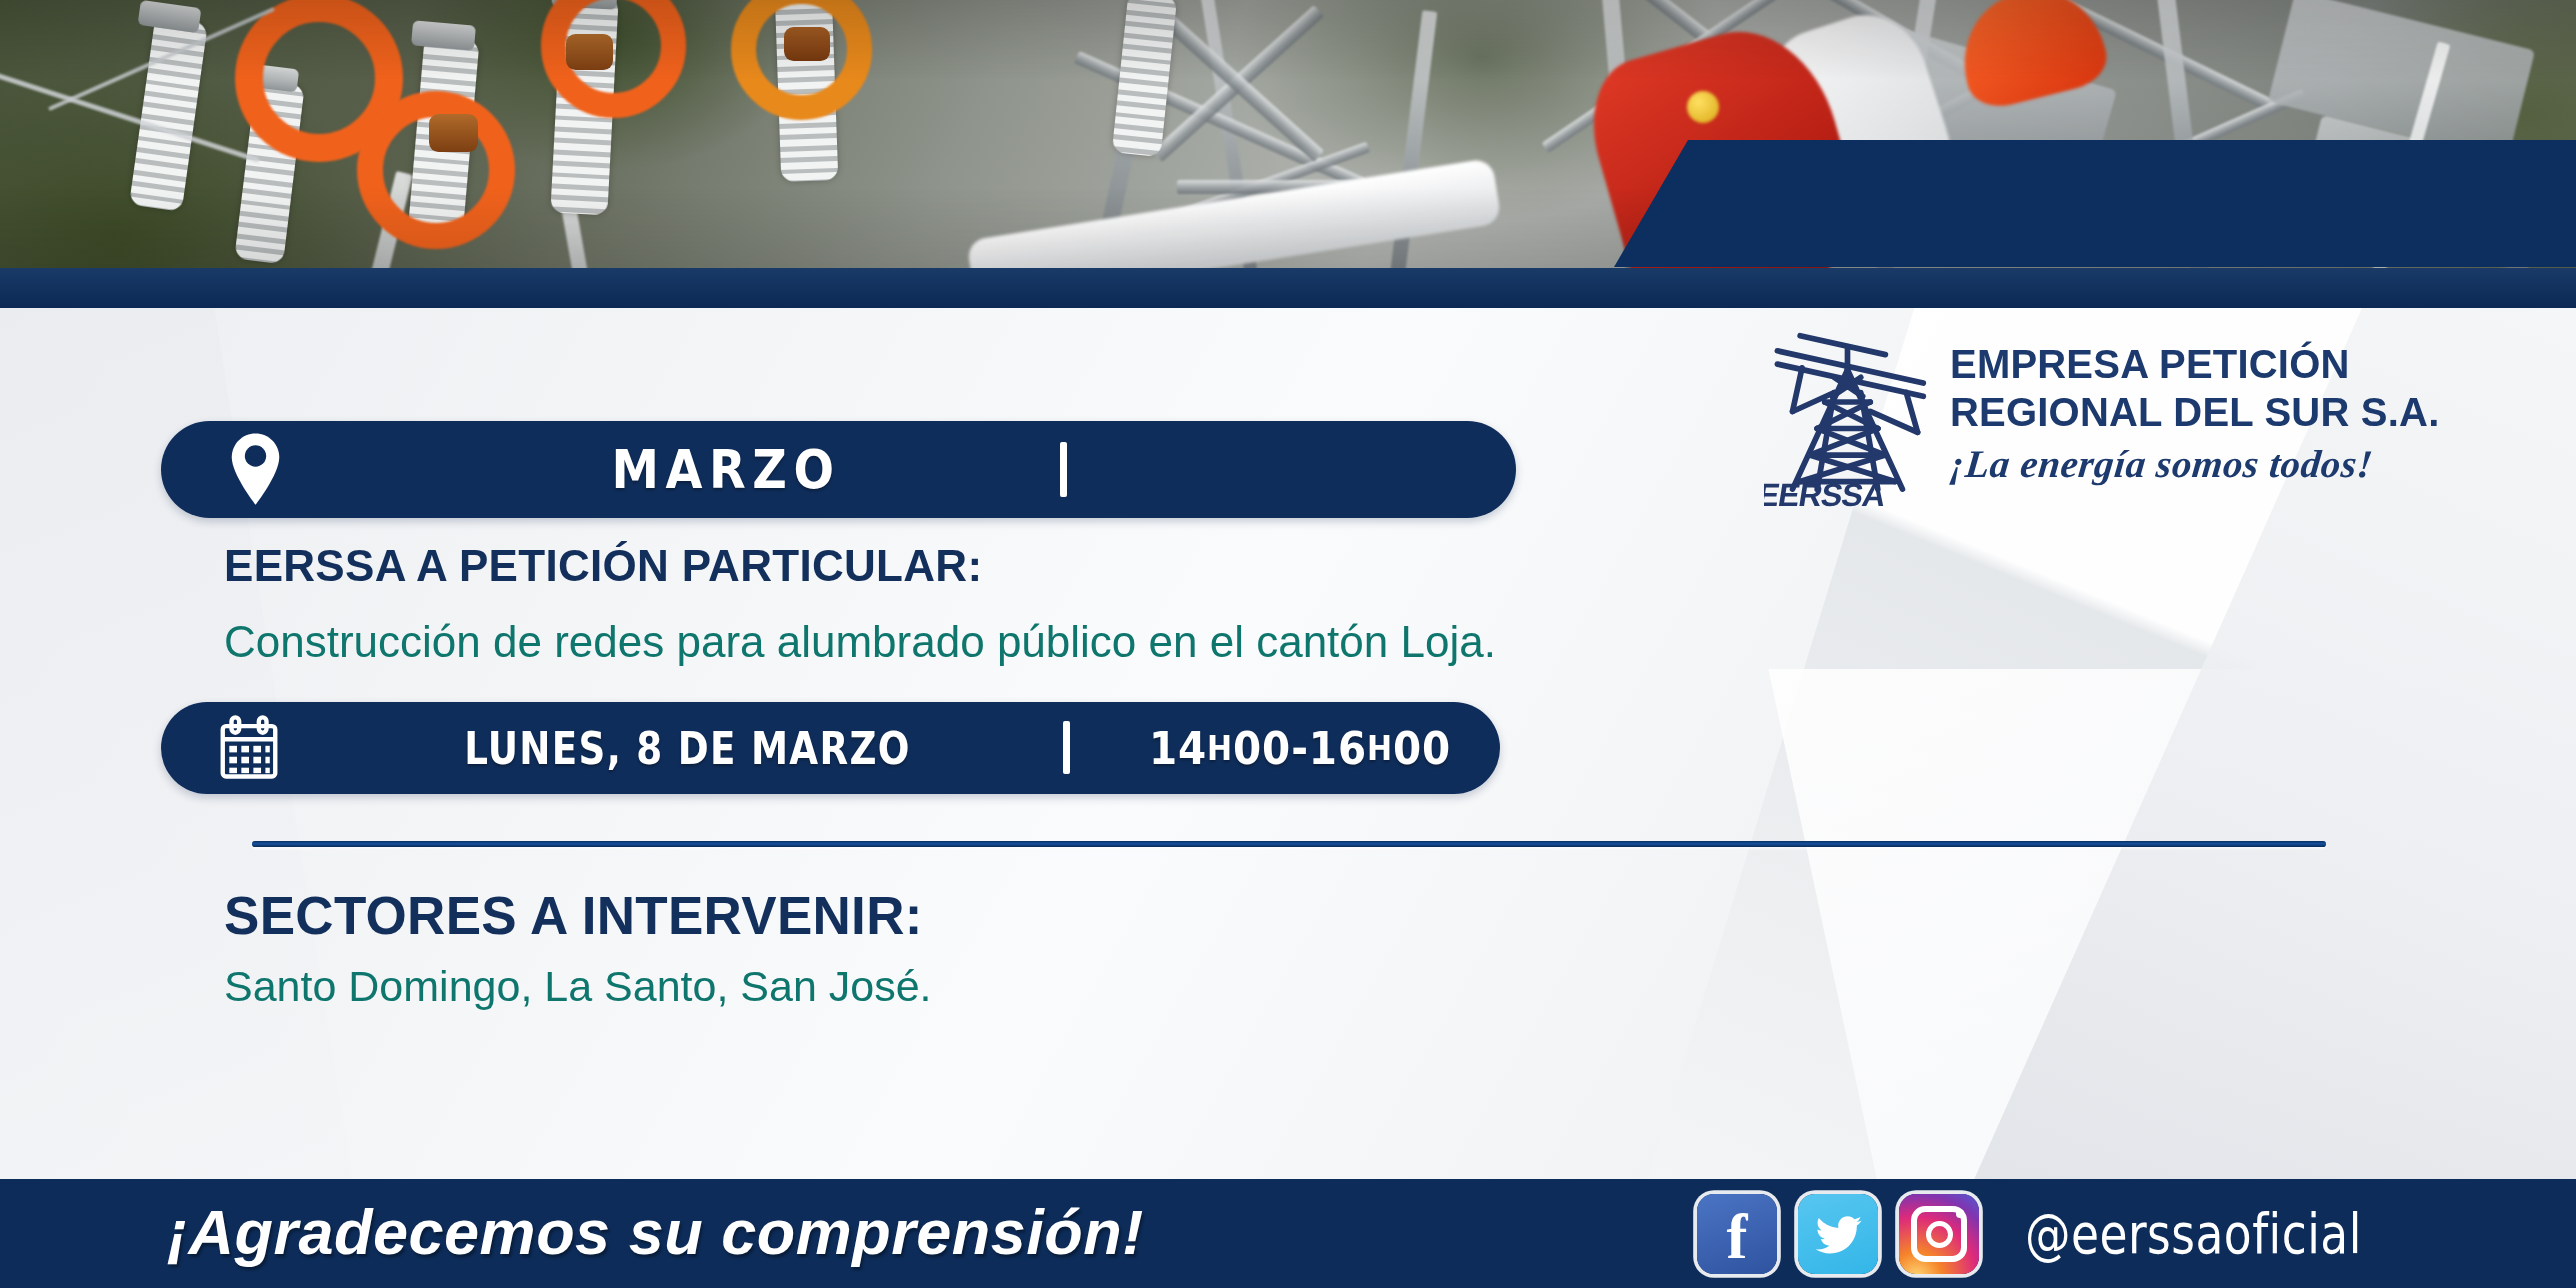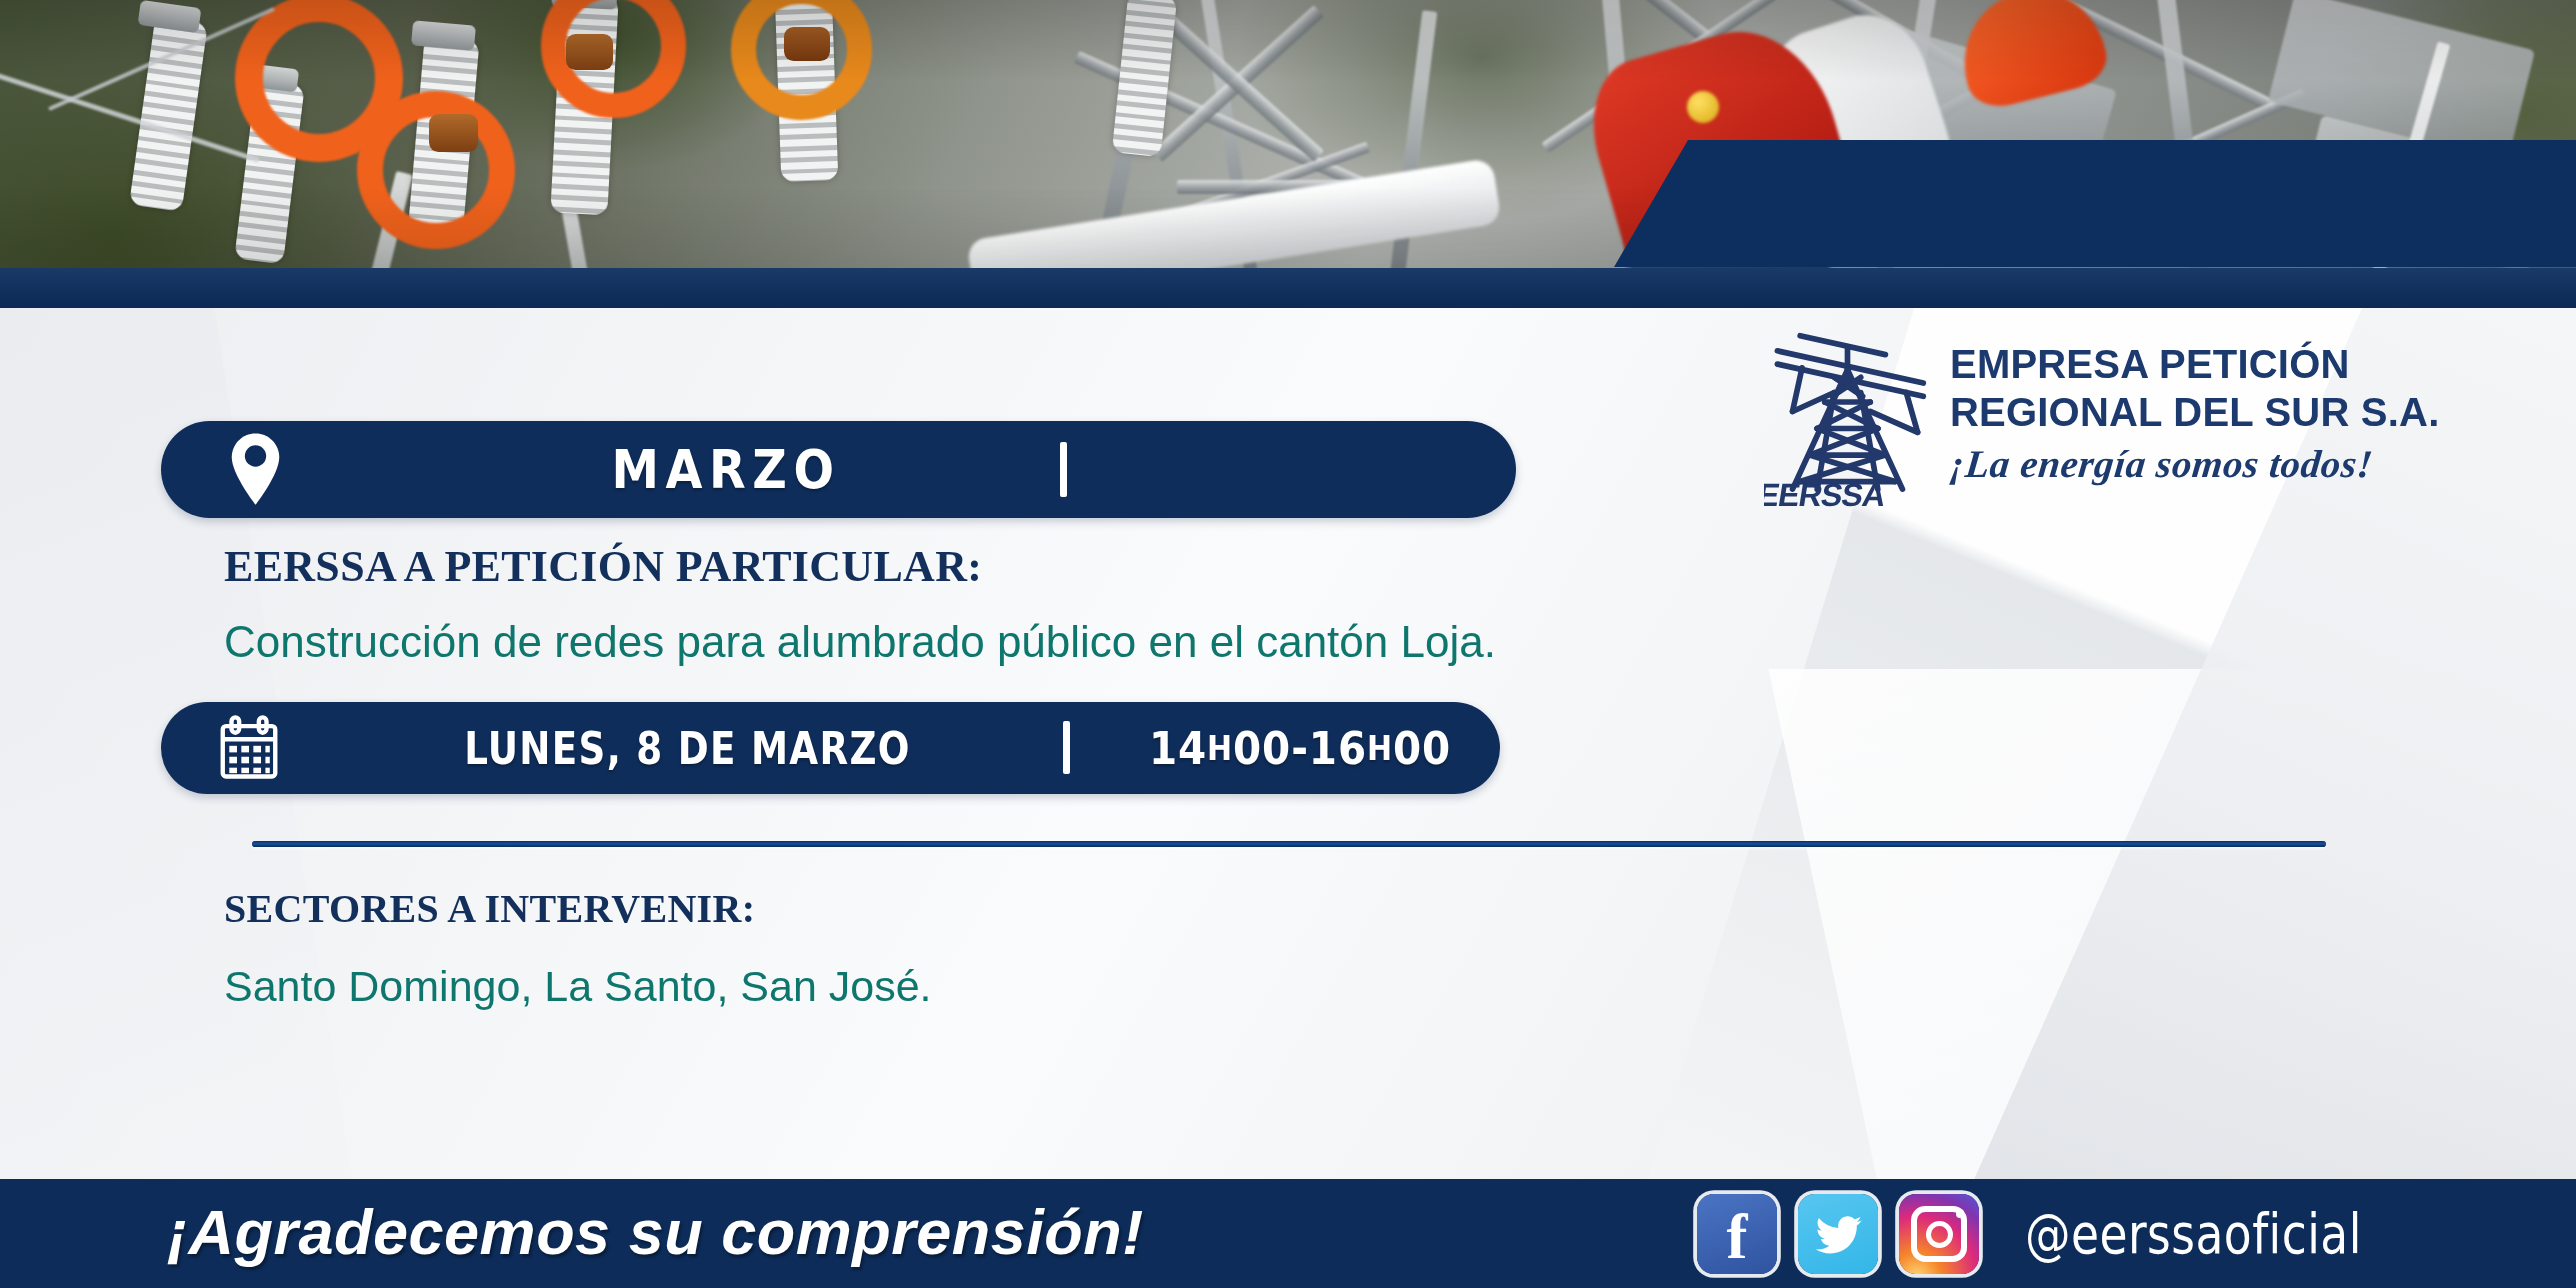--- a/index.html
+++ b/index.html
@@ -270,34 +270,34 @@
     position:absolute; left:949px; top:0; width:380px; height:92px;
     display:flex; align-items:center; justify-content:center;
     font-size: 45px; letter-spacing: 0.9px;
   }
   .h-small { font-size: .74em; }
 
   
   .h-label {
     position: absolute;
     color:#13305c;
-    font-family: Liberation Serif, serif;
+    font-family: Liberation Sans, sans-serif;
     font-weight: 700;
     white-space: nowrap;
   }
   .p-body {
     position: absolute;
     color:#0f766e;
     font-family: "Liberation Sans", sans-serif;
     font-weight: 400;
     white-space: nowrap;
   }
   .lbl-peticion { left: 224px; top: 541px; font-size: 44px; letter-spacing:0.3px; }
   .txt-detalle  { left: 224px; top: 617px; font-size: 44px; }
-  .lbl-sectores { left: 224px; top: 885px; font-size: 40px; letter-spacing:0.3px; }
+  .lbl-sectores { left: 224px; top: 885px; font-size: 53px; letter-spacing:0.3px; }
   .txt-sectores { left: 224px; top: 962px; font-size: 43px; }
 
   .divider {
     position: absolute;
     left: 252px; top: 841px;
     width: 2074px; height: 5.7px;
     background: linear-gradient(180deg, #0b2e63 0%, #15519d 45%, #0a2a58 100%);
     border-radius: 2.8px;
     box-shadow: 0 1.9px 2.8px rgba(255,255,255,.7);
   }

